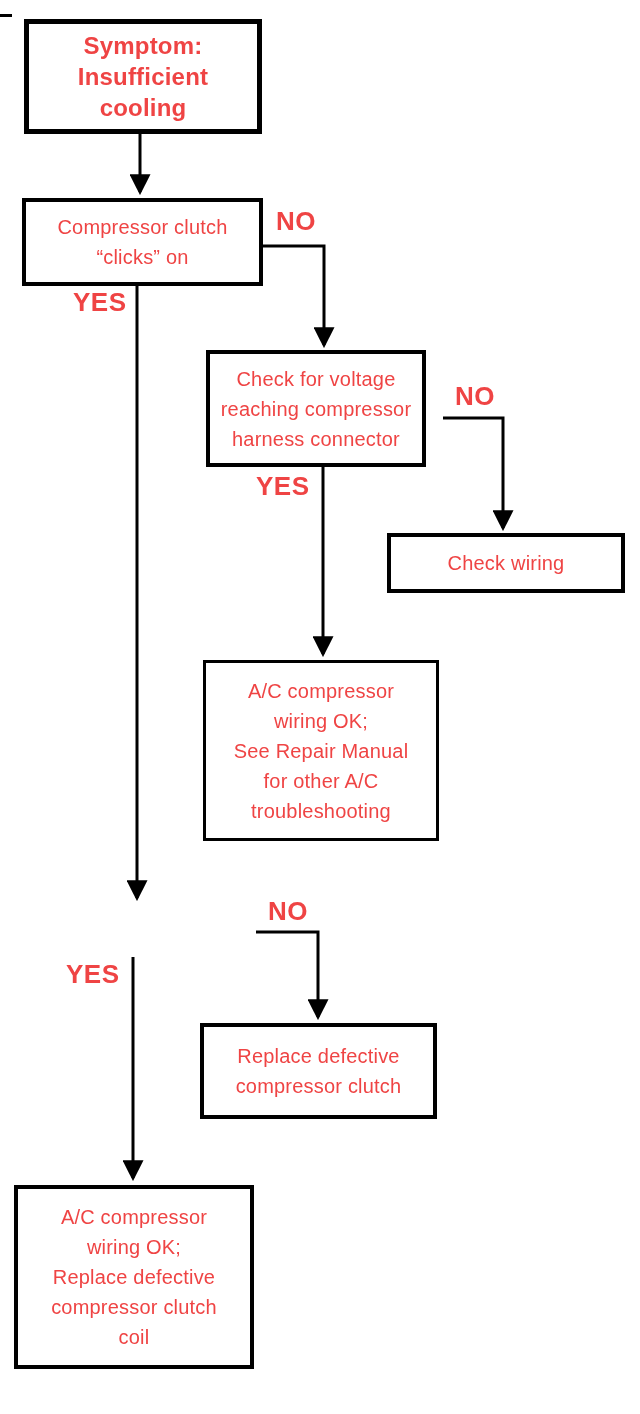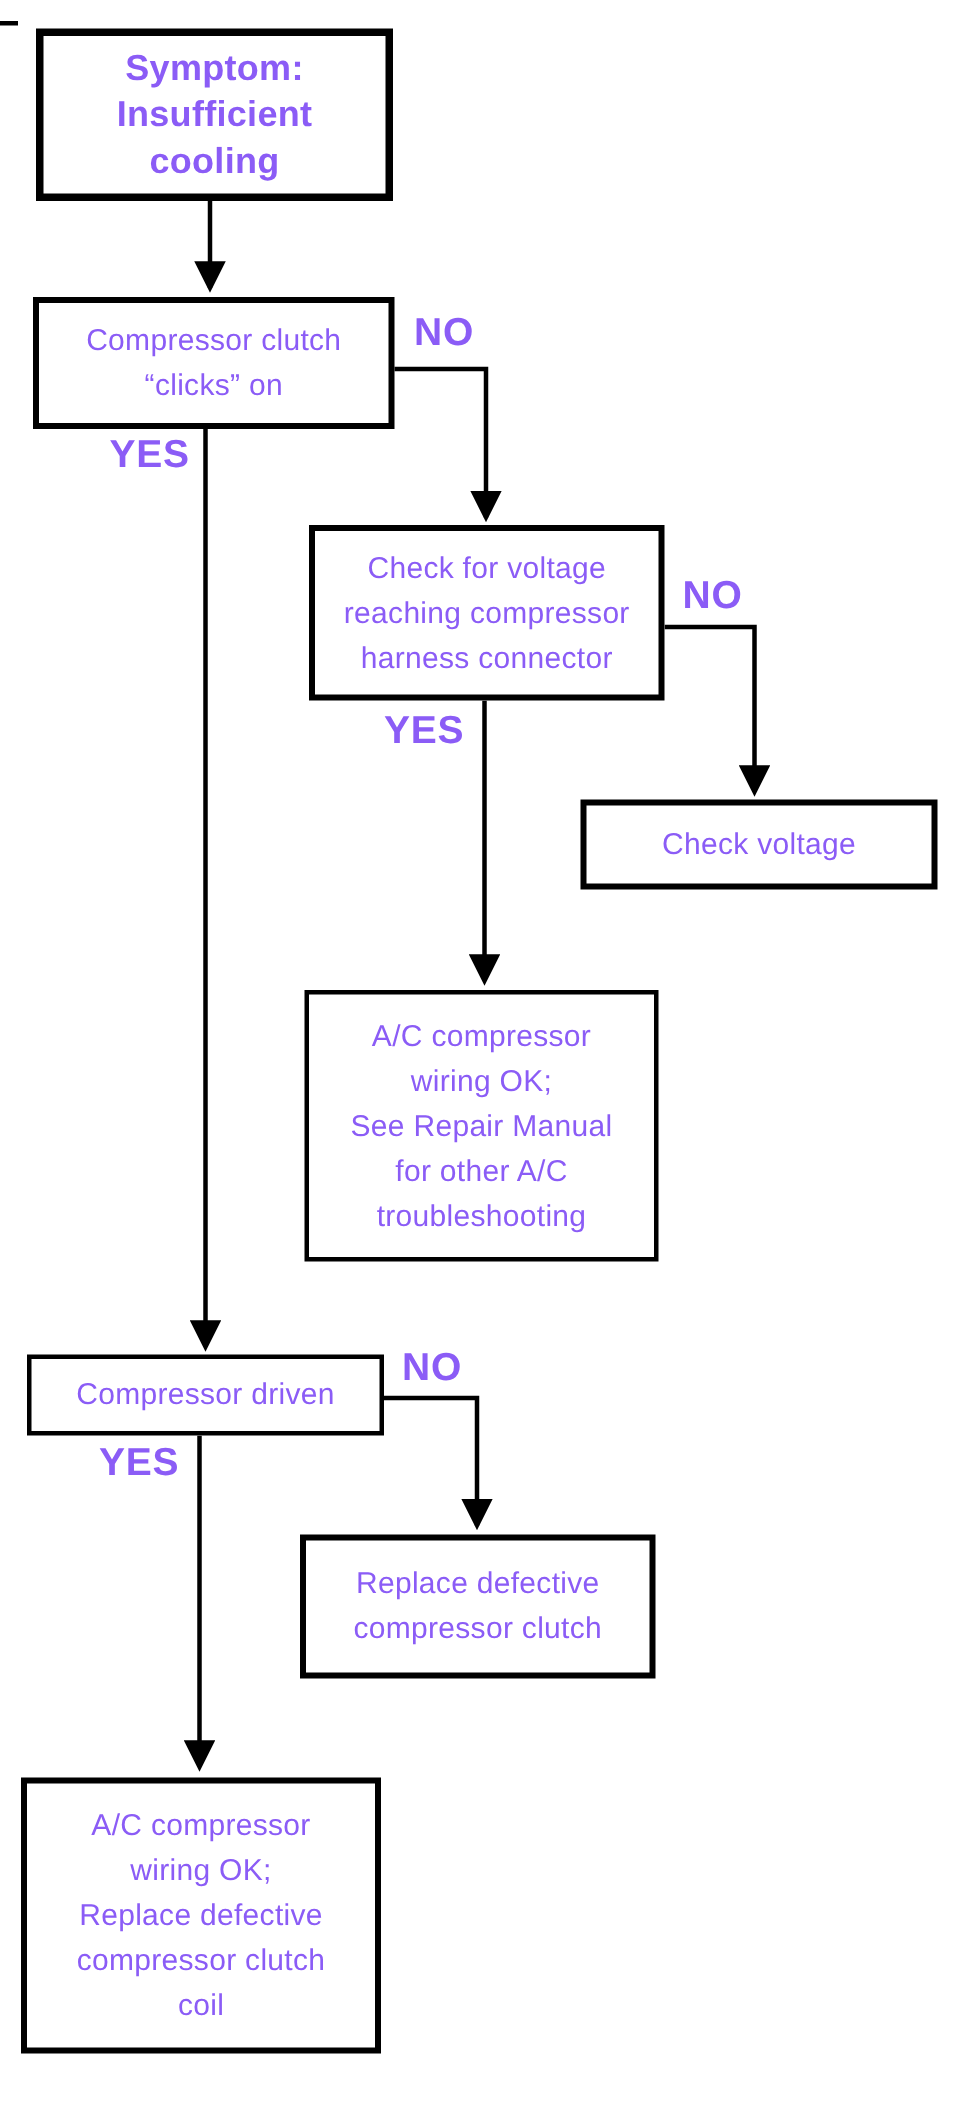--- a/index.html
+++ b/index.html
@@ -6,21 +6,21 @@
     margin: 0;
     padding: 0;
     background: #ffffff;
   }
   .canvas {
     position: relative;
     width: 640px;
     height: 1414px;
     background: #ffffff;
     font-family: "Liberation Sans", sans-serif;
-    color: #8b5cf6;
+    color: #ef4444;
     overflow: hidden;
   }
   .node {
     position: absolute;
     box-sizing: border-box;
     border: 4px solid #000000;
     background: #ffffff;
     display: flex;
     align-items: center;
     justify-content: center;
@@ -82,33 +82,32 @@
     <polyline points="133,957 133,1178" marker-end="url(#arrow)"></polyline>
   </svg>
 
   <div class="node bold" style="left:24px; top:19px; width:238px; height:115px;">Symptom:
 Insufficient
 cooling</div>
 
   <div class="node" style="left:22px; top:198px; width:241px; height:88px;">Compressor clutch
 “clicks” on</div>
 
-  <div class="node" style="left:206px; top:350px; width:237px; height:117px;">Check for voltage
+  <div class="node" style="left:206px; top:350px; width:220px; height:117px;">Check for voltage
 reaching compressor
 harness connector</div>
 
-  <div class="node" style="left:387px; top:533px; width:238px; height:60px;">Check voltage</div>
+  <div class="node" style="left:387px; top:533px; width:238px; height:60px;">Check wiring</div>
 
   <div class="node thin" style="left:203px; top:660px; width:236px; height:181px;">A/C compressor
 wiring OK;
 See Repair Manual
 for other A/C
 troubleshooting</div>
 
-  <div class="node thin" style="left:18px; top:903px; width:238px; height:54px;">Compressor driven</div>
 
   <div class="node" style="left:200px; top:1023px; width:237px; height:96px;">Replace defective
 compressor clutch</div>
 
   <div class="node" style="left:14px; top:1185px; width:240px; height:184px;">A/C compressor
 wiring OK;
 Replace defective
 compressor clutch
 coil</div>
 

